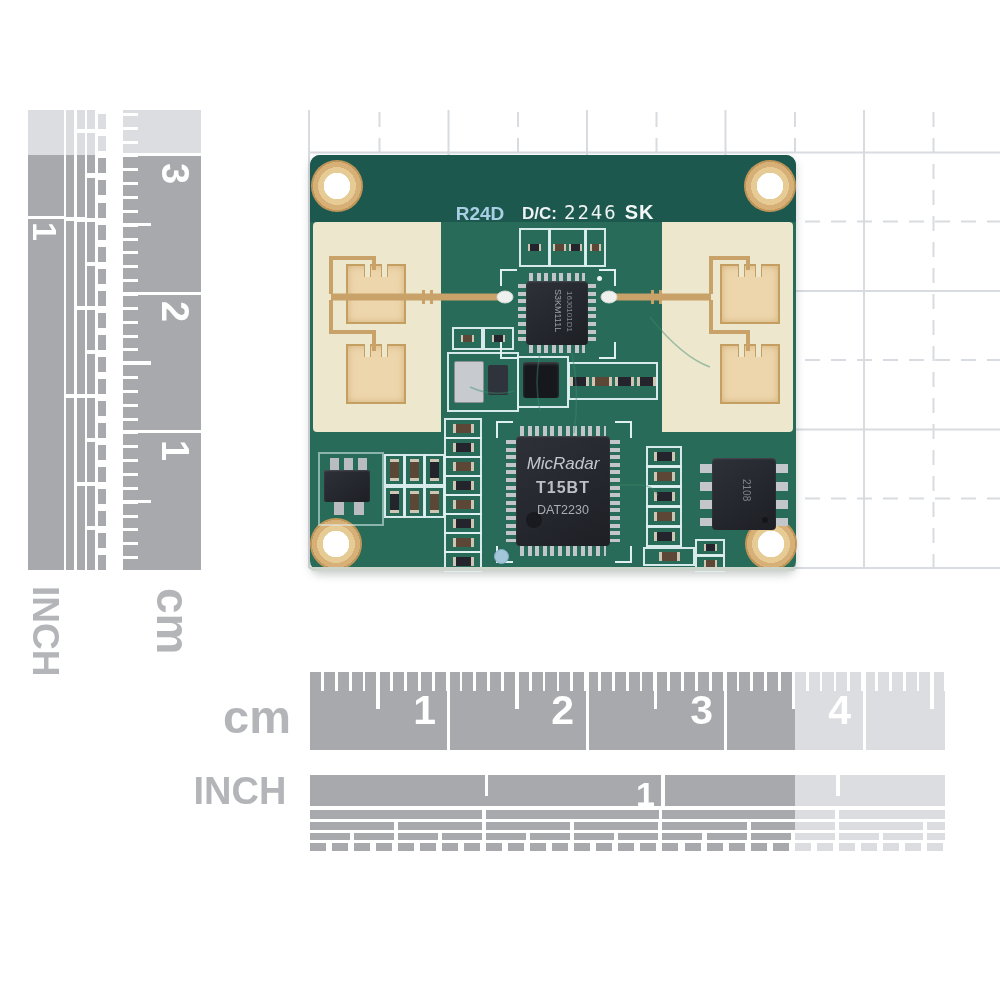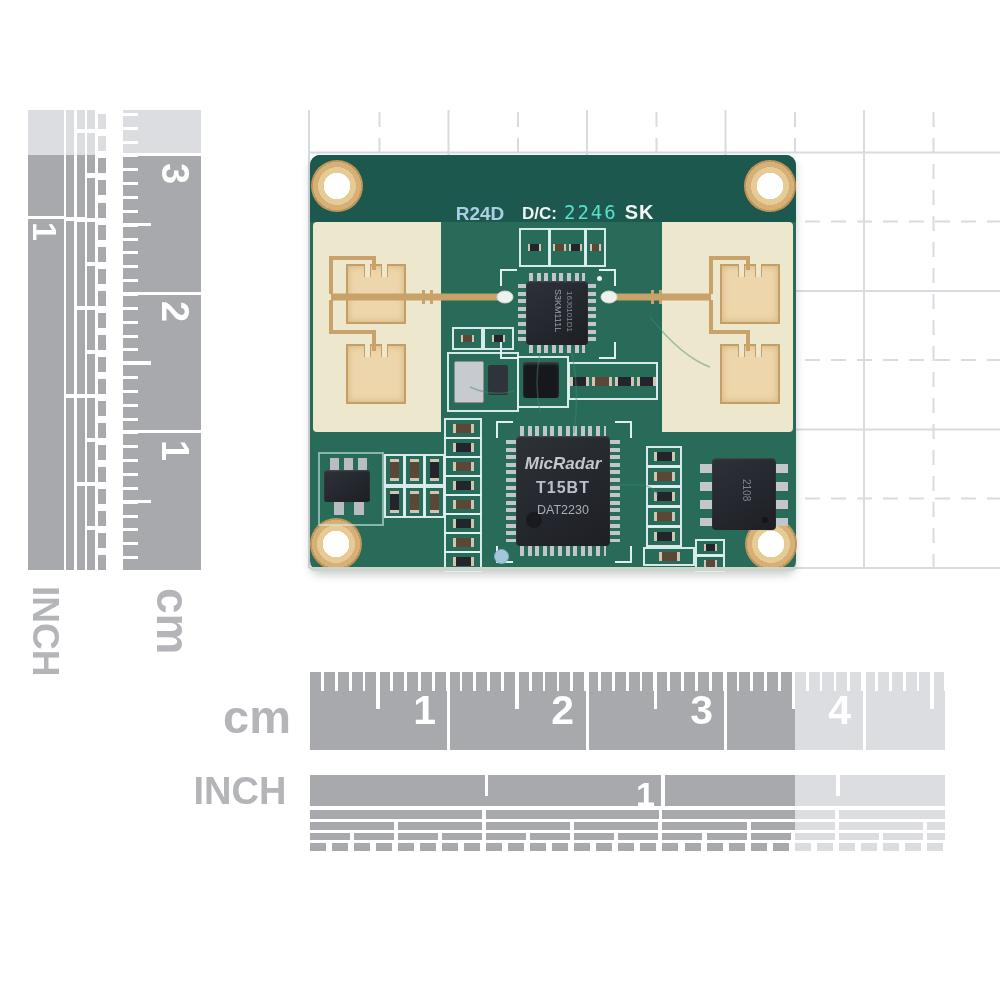--- a/index.html
+++ b/index.html
@@ -59,21 +59,21 @@
   .board{position:absolute;left:310px;top:155px;width:486px;height:416px;background:#276b58;
          border-radius:10px;z-index:3;box-shadow:0 4px 9px rgba(70,80,80,.28);}
   .hdr{position:absolute;left:0;top:0;width:486px;height:67px;background:#1d584e;border-radius:10px 10px 0 0;}
   .cream{position:absolute;top:67px;height:210px;background:#ece7cd;}
   .bedge{position:absolute;left:0;bottom:0;width:100%;height:4px;background:#ccd4cc;border-radius:0 0 10px 10px;}
   .logo{position:absolute;left:0;top:9px;width:486px;text-align:center;color:#badaeb;
         font-family:"DejaVu Sans",sans-serif;font-weight:800;font-size:41px;letter-spacing:0.5px;line-height:1.1;}
   .model{position:absolute;left:140px;top:48px;width:60px;text-align:center;color:#a9cfe4;font-weight:700;font-size:19px;}
   .dcrow{position:absolute;left:212px;top:46px;display:flex;align-items:baseline;gap:7px;}
   .dclab{color:#eef4f5;font-weight:700;font-size:17px;}
-  .dccode{color:#5eead4;font-family:"DejaVu Sans Mono",monospace;font-size:19px;letter-spacing:2px;opacity:.92;}
+  .dccode{color:#ffffff;font-family:"DejaVu Sans Mono",monospace;font-size:19px;letter-spacing:2px;opacity:.92;}
   .dcsuf{color:#f4f7f7;font-weight:700;font-size:20px;letter-spacing:1px;}
   .hole{position:absolute;width:52px;height:52px;border-radius:50%;
         background:radial-gradient(circle,#ffffff 0 13px,#e7cb95 13.5px 19px,#d6b077 19px 24px,#c09658 24px 26px);}
   .patch{position:absolute;width:56px;height:56px;background:#eed6ac;border:2px solid #c59e62;
          box-shadow:inset 0 0 7px rgba(186,145,84,.55);}
   .slot{position:absolute;top:-2px;width:5px;height:13px;background:#ece7cd;border-left:1px solid #c59e62;border-right:1px solid #c59e62;}
   .sbox{position:absolute;border:2px solid rgba(223,240,243,.95);display:flex;align-items:center;justify-content:center;gap:3px;}
   .pv{width:15px;height:9px;background:#5c4636;border-left:3px solid #cfc5b4;border-right:3px solid #cfc5b4;}
   .pv.d{background:#23242c;}
   .pv.sm{width:9px;height:7px;border-left-width:2px;border-right-width:2px;}
@@ -309,21 +309,21 @@
     <div class="brk tl" style="left:186px;top:266px;"></div>
       <div class="brk tr" style="left:305px;top:266px;"></div>
     <div class="brk bl" style="left:186px;top:391px;"></div>
       <div class="brk br" style="left:305px;top:391px;"></div>
     <div class="pins-h" style="left:210px;top:271px;width:86px;height:10px;"></div>
     <div class="pins-h" style="left:210px;top:391px;width:86px;height:10px;"></div>
     <div class="pins-v" style="left:196px;top:285px;width:10px;height:102px;"></div>
     <div class="pins-v" style="left:300px;top:285px;width:10px;height:102px;"></div>
     <div class="chipbody" style="left:206px;top:281px;width:94px;height:110px;"></div>
     <div class="abs" style="left:216px;top:357px;width:16px;height:16px;border-radius:50%;background:#191a20;"></div>
-    <div class="mcu-t" style="top:300px;font-size:17px;font-weight:700;font-style:italic;color:#c4c7cc;">MicRadar</div>
+    <div class="mcu-t" style="top:300px;font-size:17px;font-weight:400;font-style:italic;color:#c4c7cc;">MicRadar</div>
     <div class="mcu-t" style="top:325px;font-size:16px;font-weight:700;letter-spacing:1px;color:#bcc0c6;">T15BT</div>
     <div class="mcu-t" style="top:349px;font-size:12.5px;color:#a8adb4;">DAT2230</div>
     <div class="abs" style="left:184px;top:394px;width:13px;height:13px;border-radius:50%;background:#a3c6da;border:1px solid #84aec6;"></div>
 
     <div class="sbox" style="left:134px;top:263px;width:34px;height:17px;">
         <span class="pv"></span>
       </div>
     <div class="sbox" style="left:134px;top:282px;width:34px;height:17px;">
         <span class="pv d"></span>
       </div>

